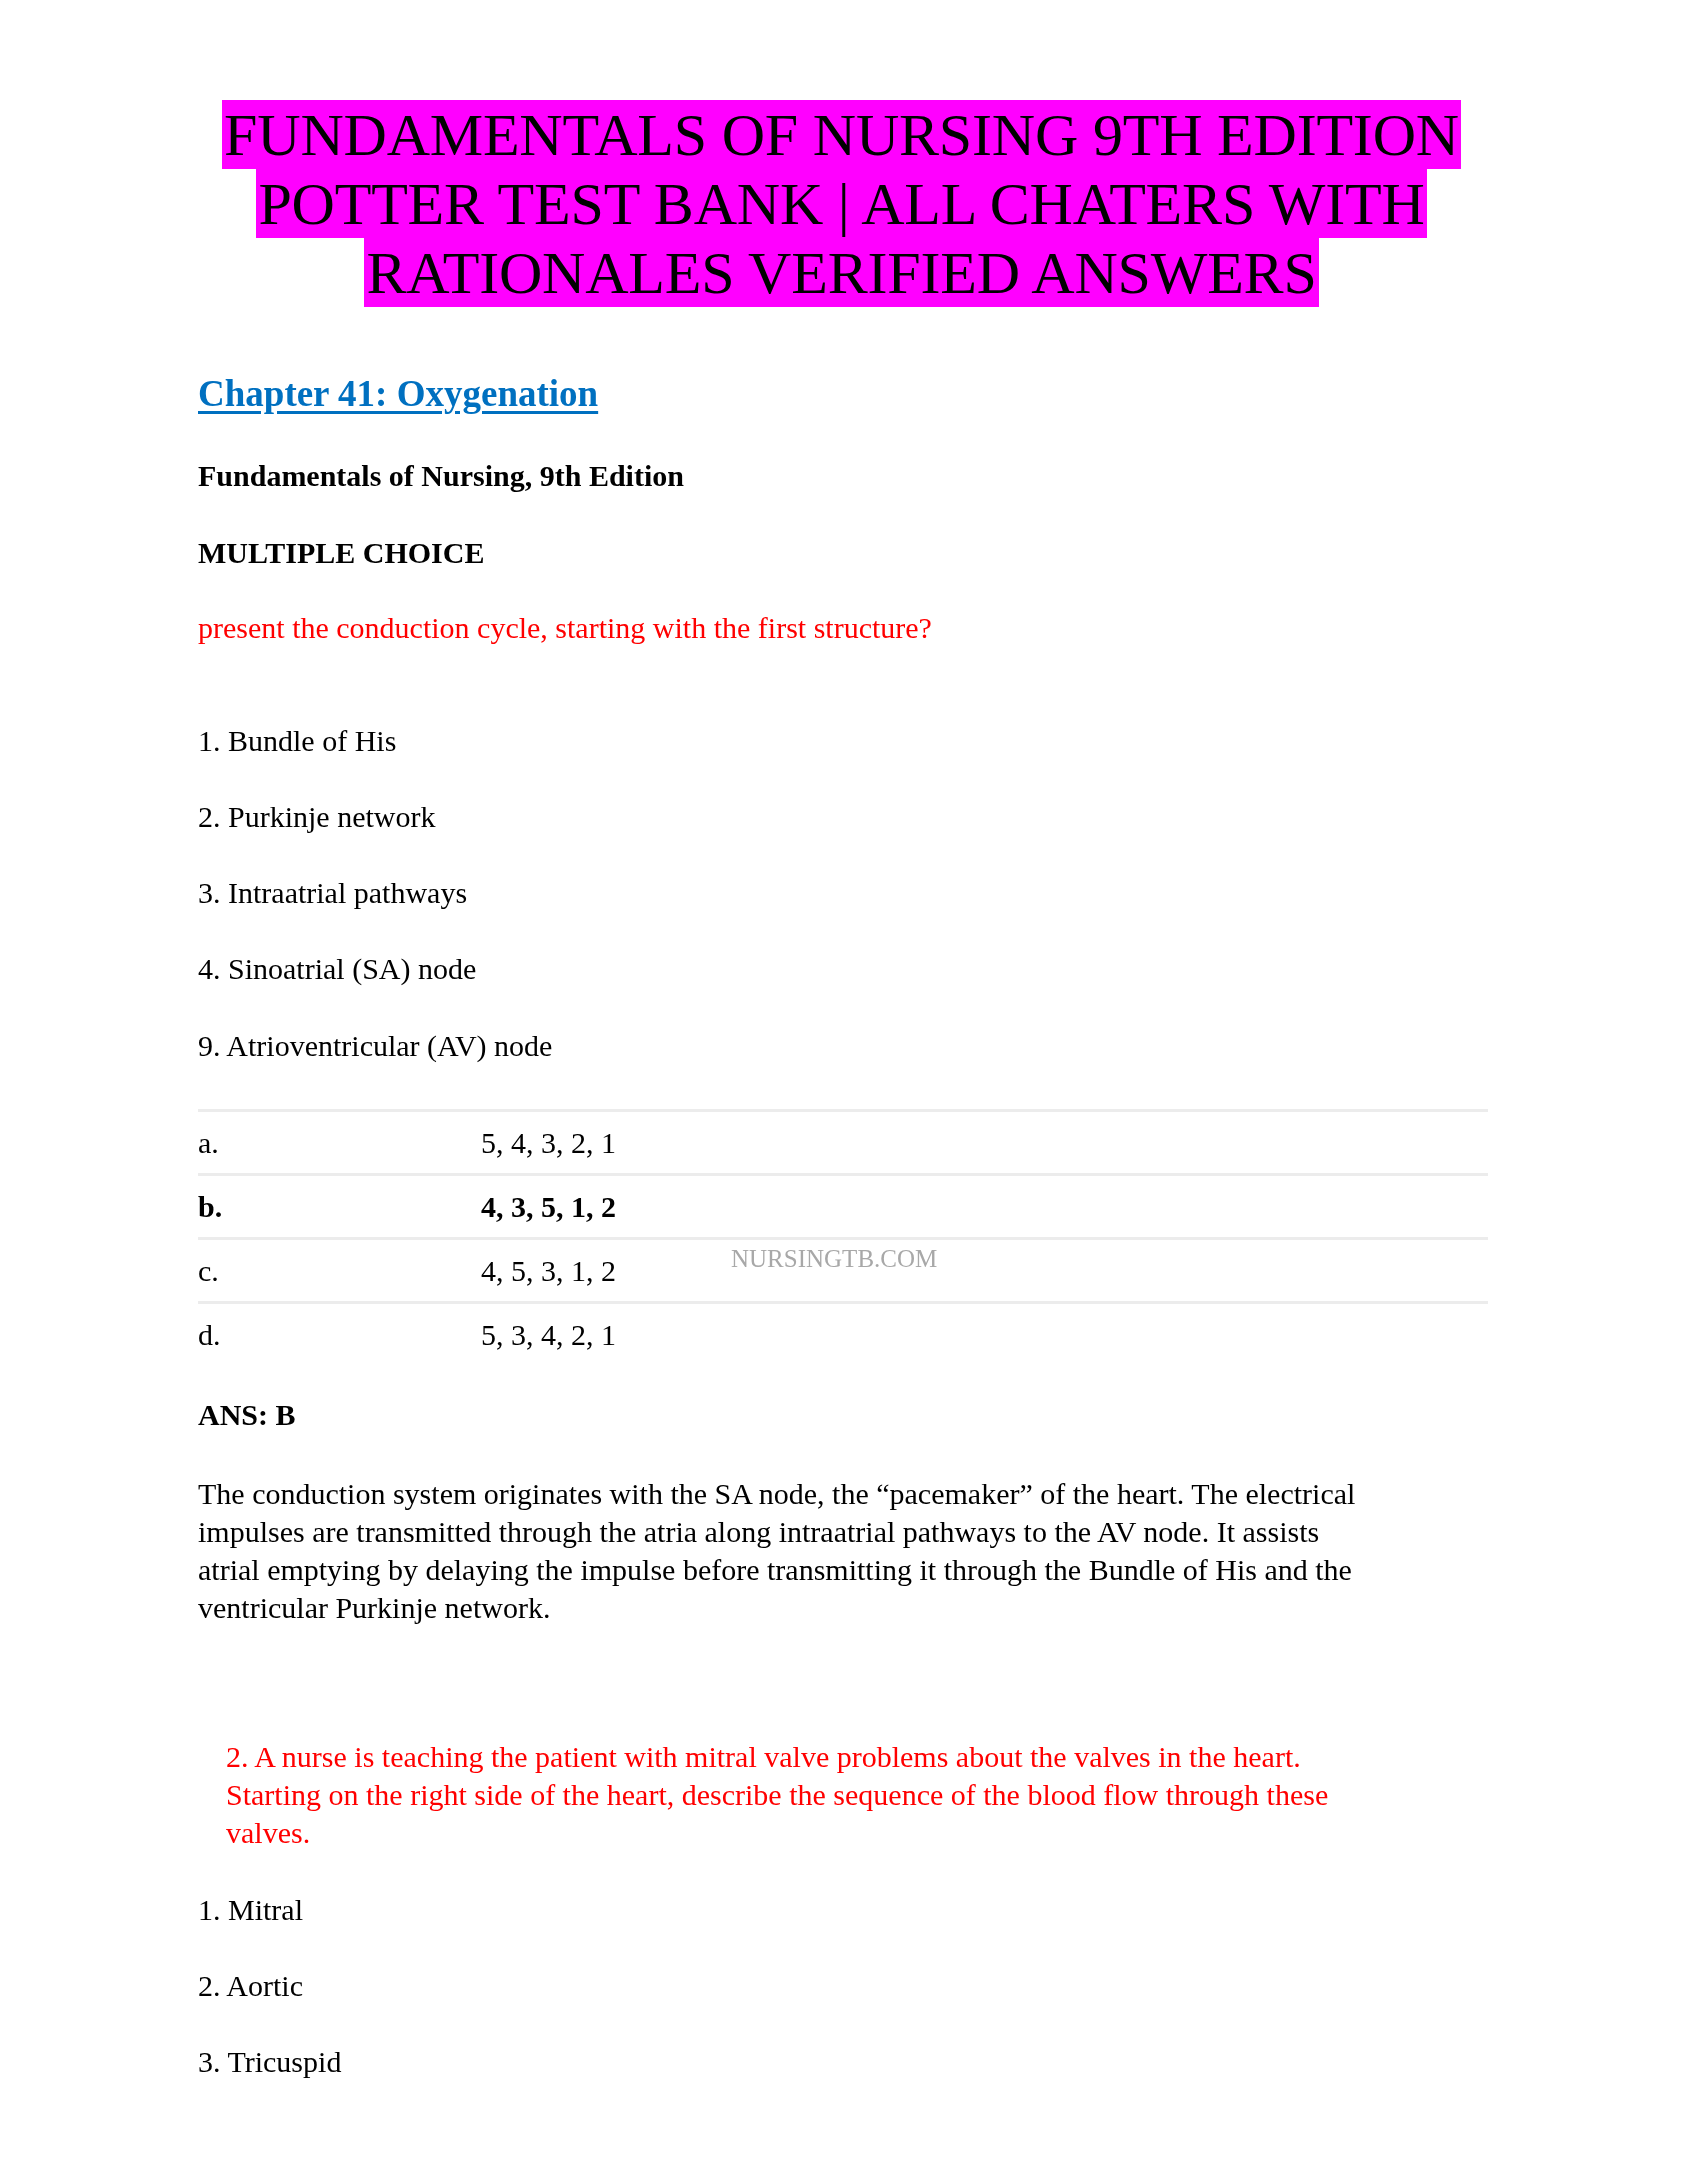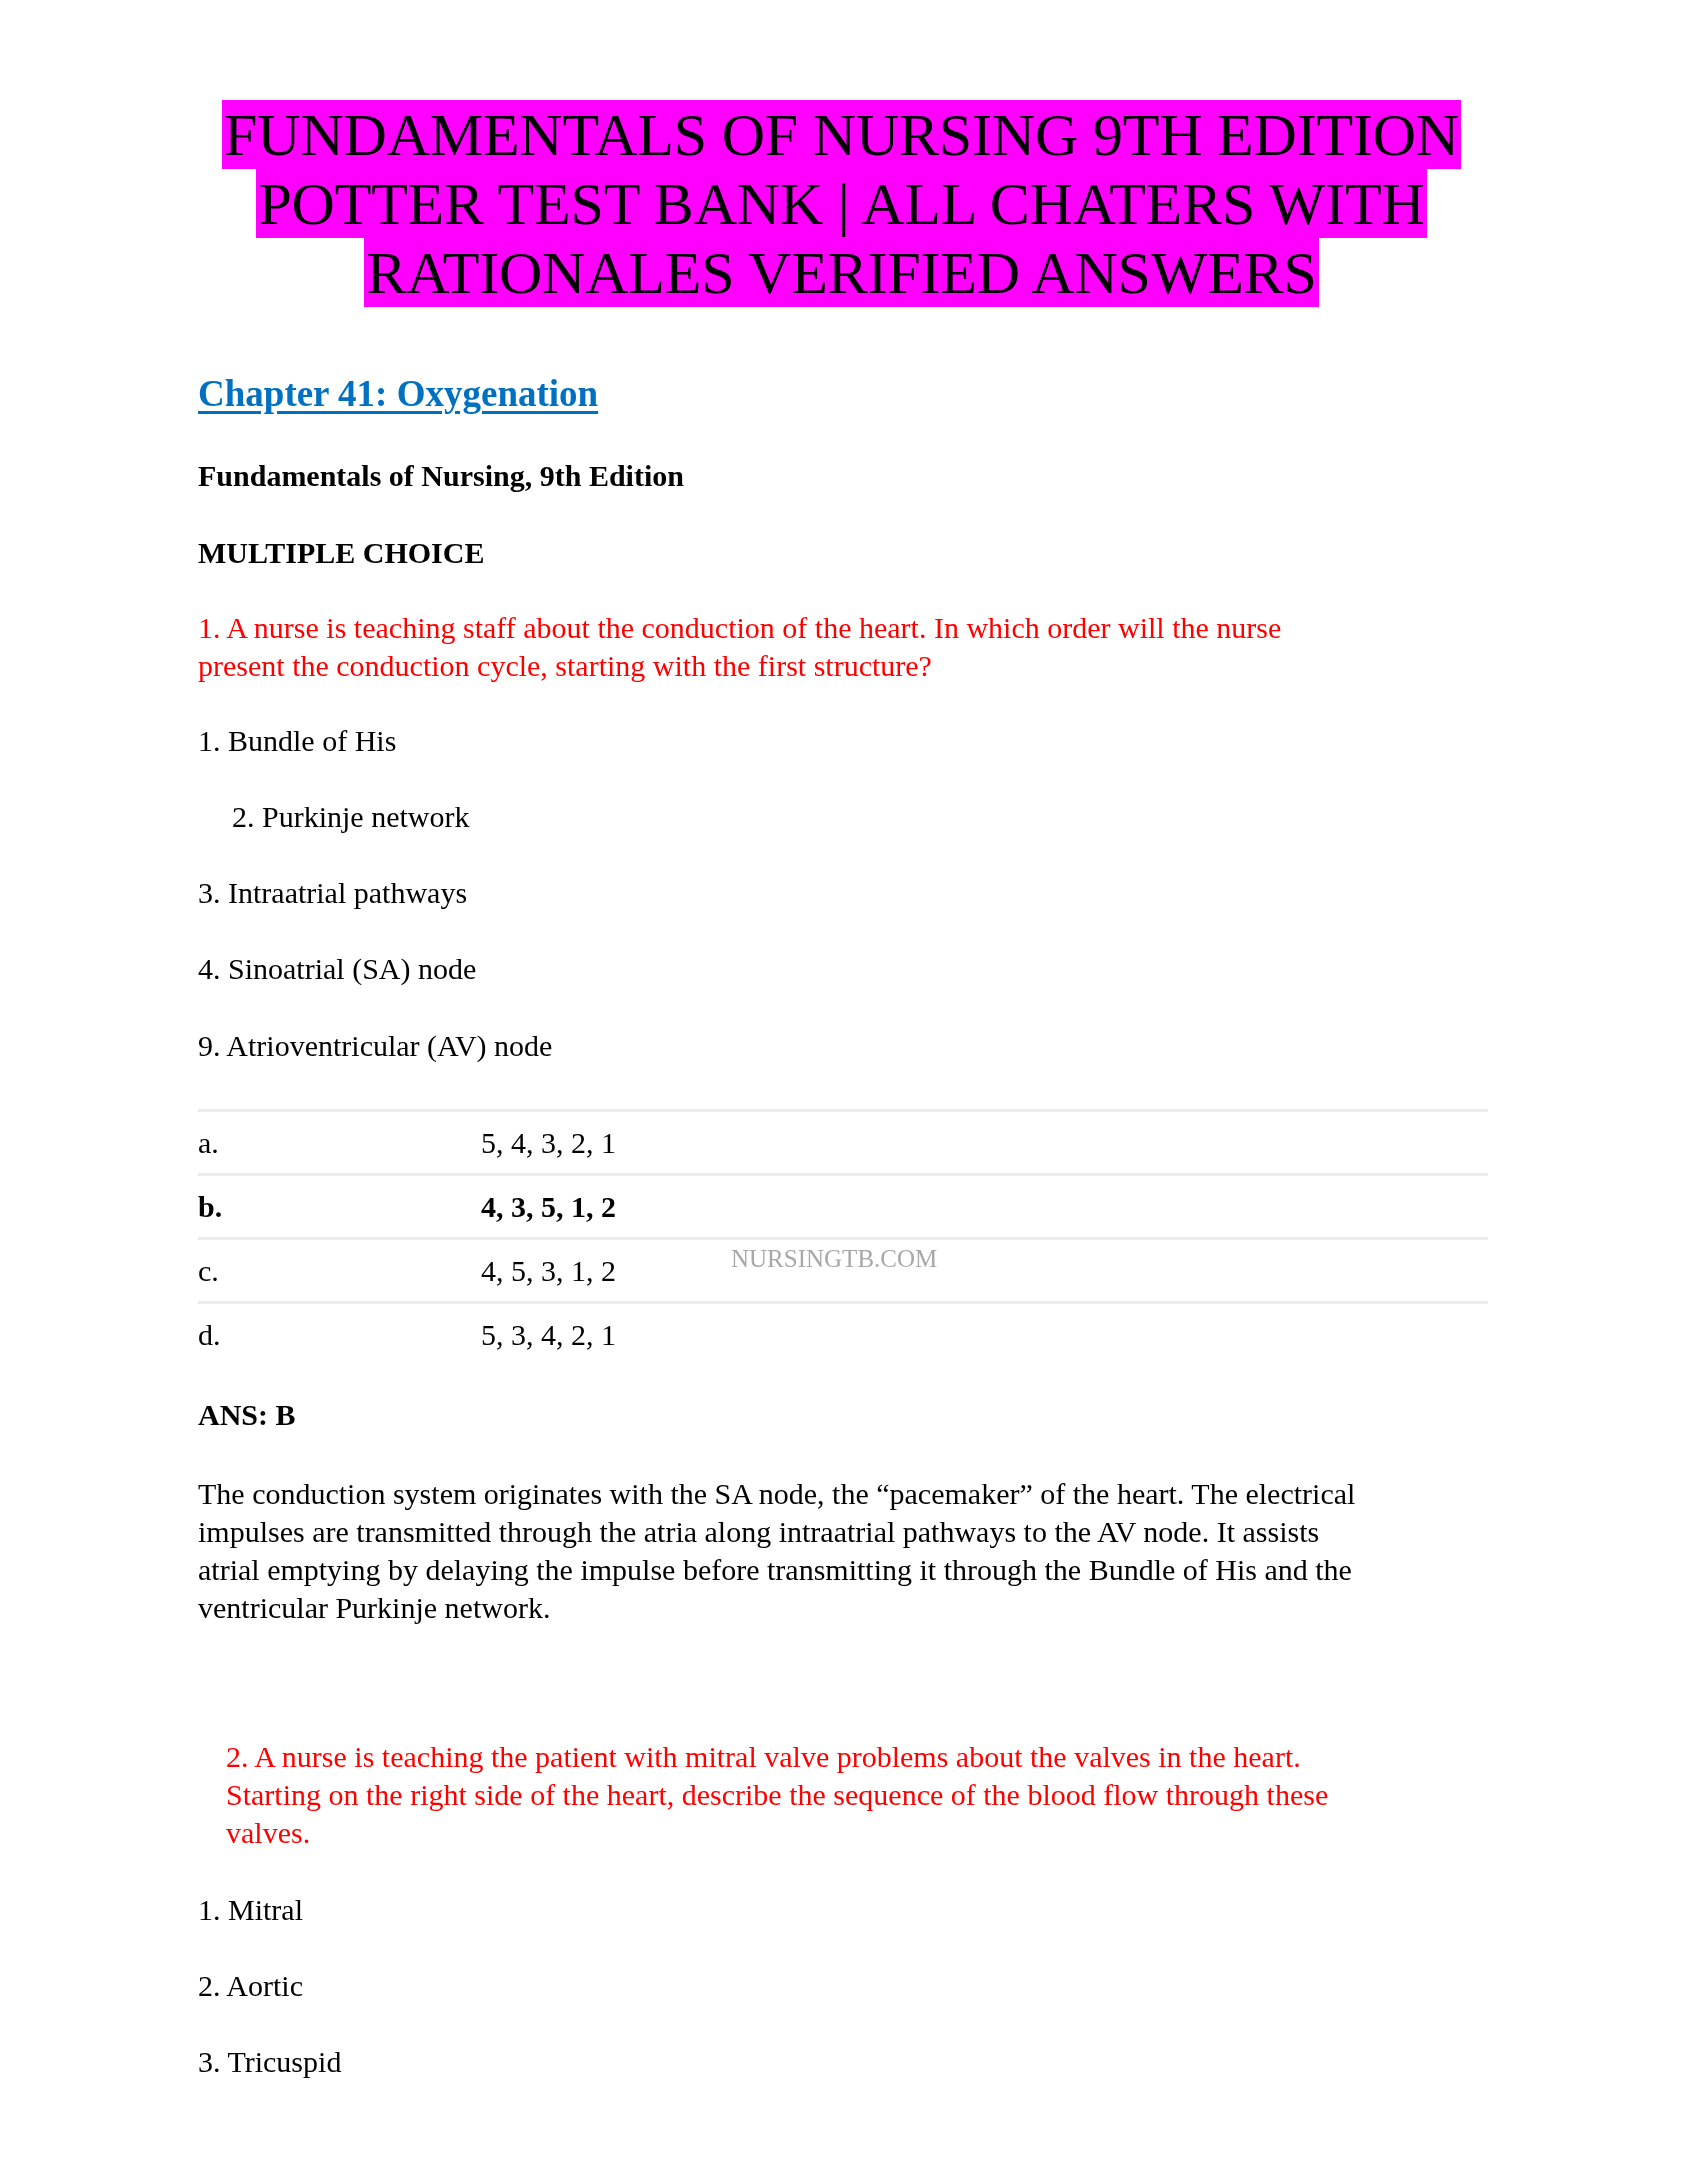--- a/index.html
+++ b/index.html
@@ -32,26 +32,25 @@
   <div class="title-line"><span>POTTER TEST BANK | ALL CHATERS WITH</span></div>
   <div class="title-line"><span>RATIONALES VERIFIED ANSWERS</span></div>
 </div>
 
 <div class="abs chapter">Chapter 41: Oxygenation</div>
 
 <div class="abs bold29" style="top:459px;">Fundamentals of Nursing, 9th Edition</div>
 <div class="abs bold29" style="top:536px;text-align:right;">MULTIPLE CHOICE</div>
 
 <div class="abs body29 red q" style="top:609px;">
-  <div>1. A nurse is teaching staff about the conduction of the heart. In which order will the nurse</div>
   <div>present the conduction cycle, starting with the first structure?</div>
 </div>
 
 <div class="abs body29" style="top:722px;">1. Bundle of His</div>
-<div class="abs body29" style="top:798px;margin-left:34px;">2. Purkinje network</div>
+<div class="abs body29" style="top:798px;">2. Purkinje network</div>
 <div class="abs body29" style="top:874px;">3. Intraatrial pathways</div>
 <div class="abs body29" style="top:950px;">4. Sinoatrial (SA) node</div>
 <div class="abs body29" style="top:1027px;">9. Atrioventricular (AV) node</div>
 
 <div class="table">
   <div class="row">
     <span class="letter">a.</span>
     <span class="val">5, 4, 3, 2, 1</span>
   </div>
   <div class="row correct">

